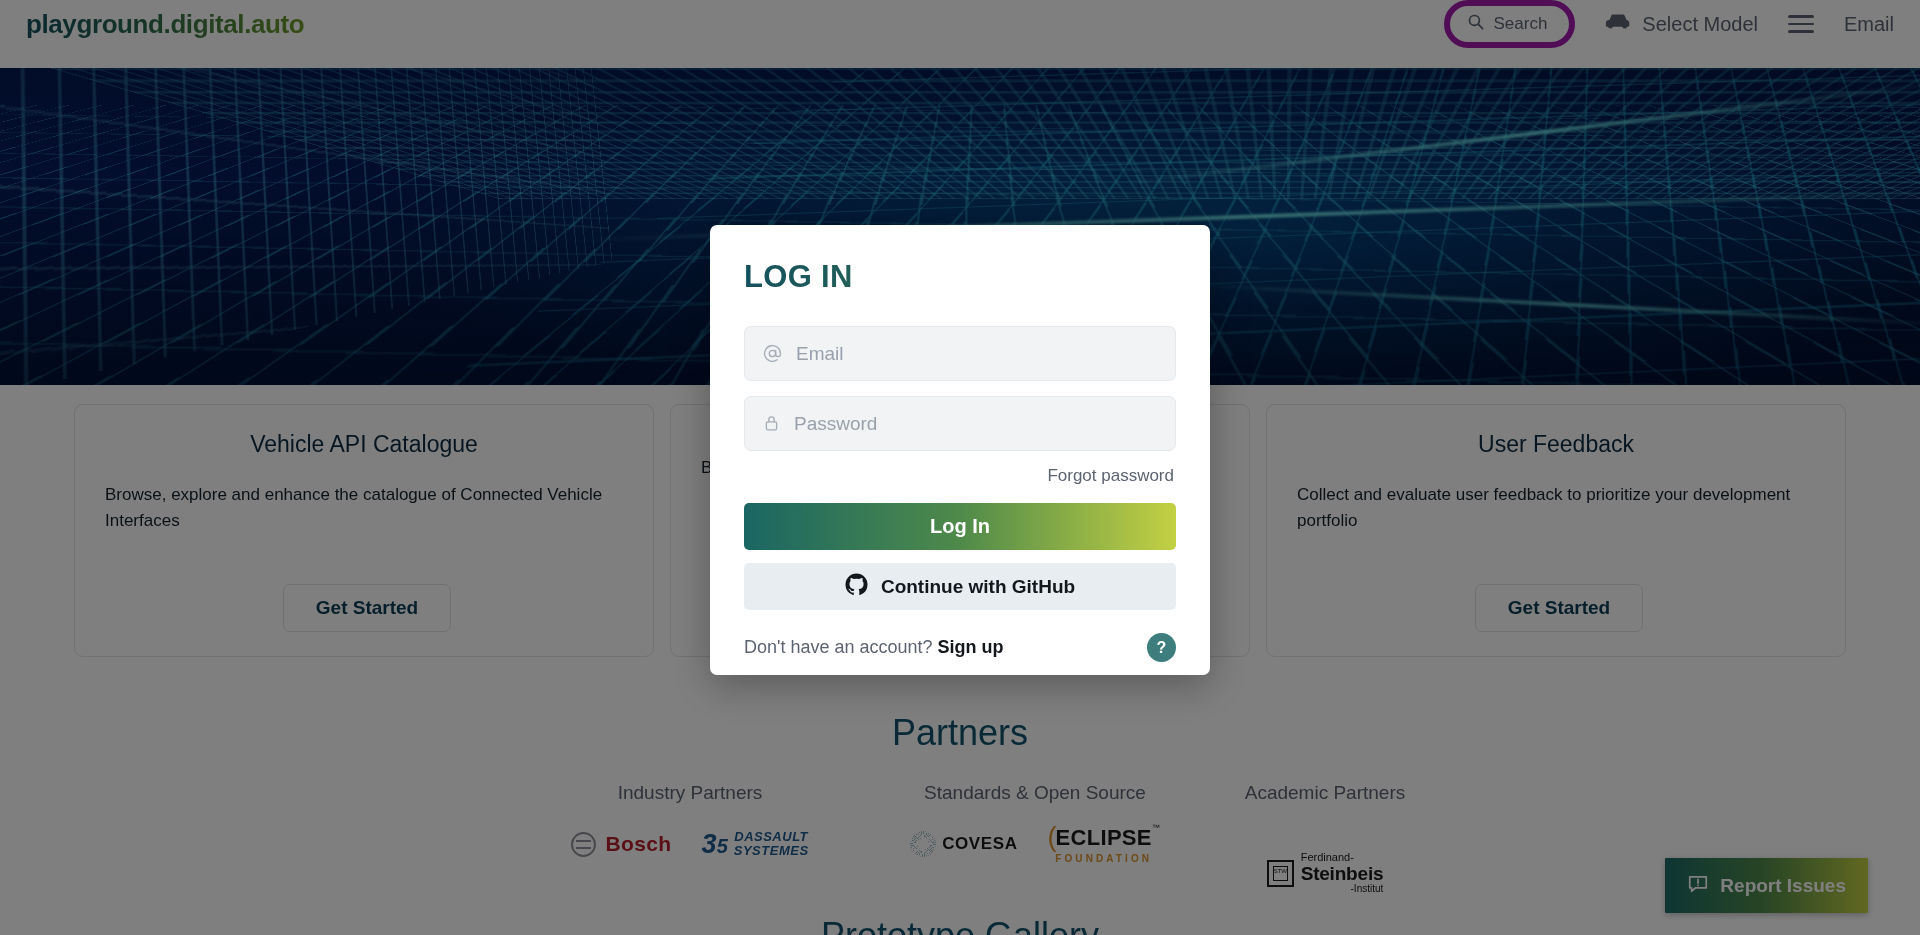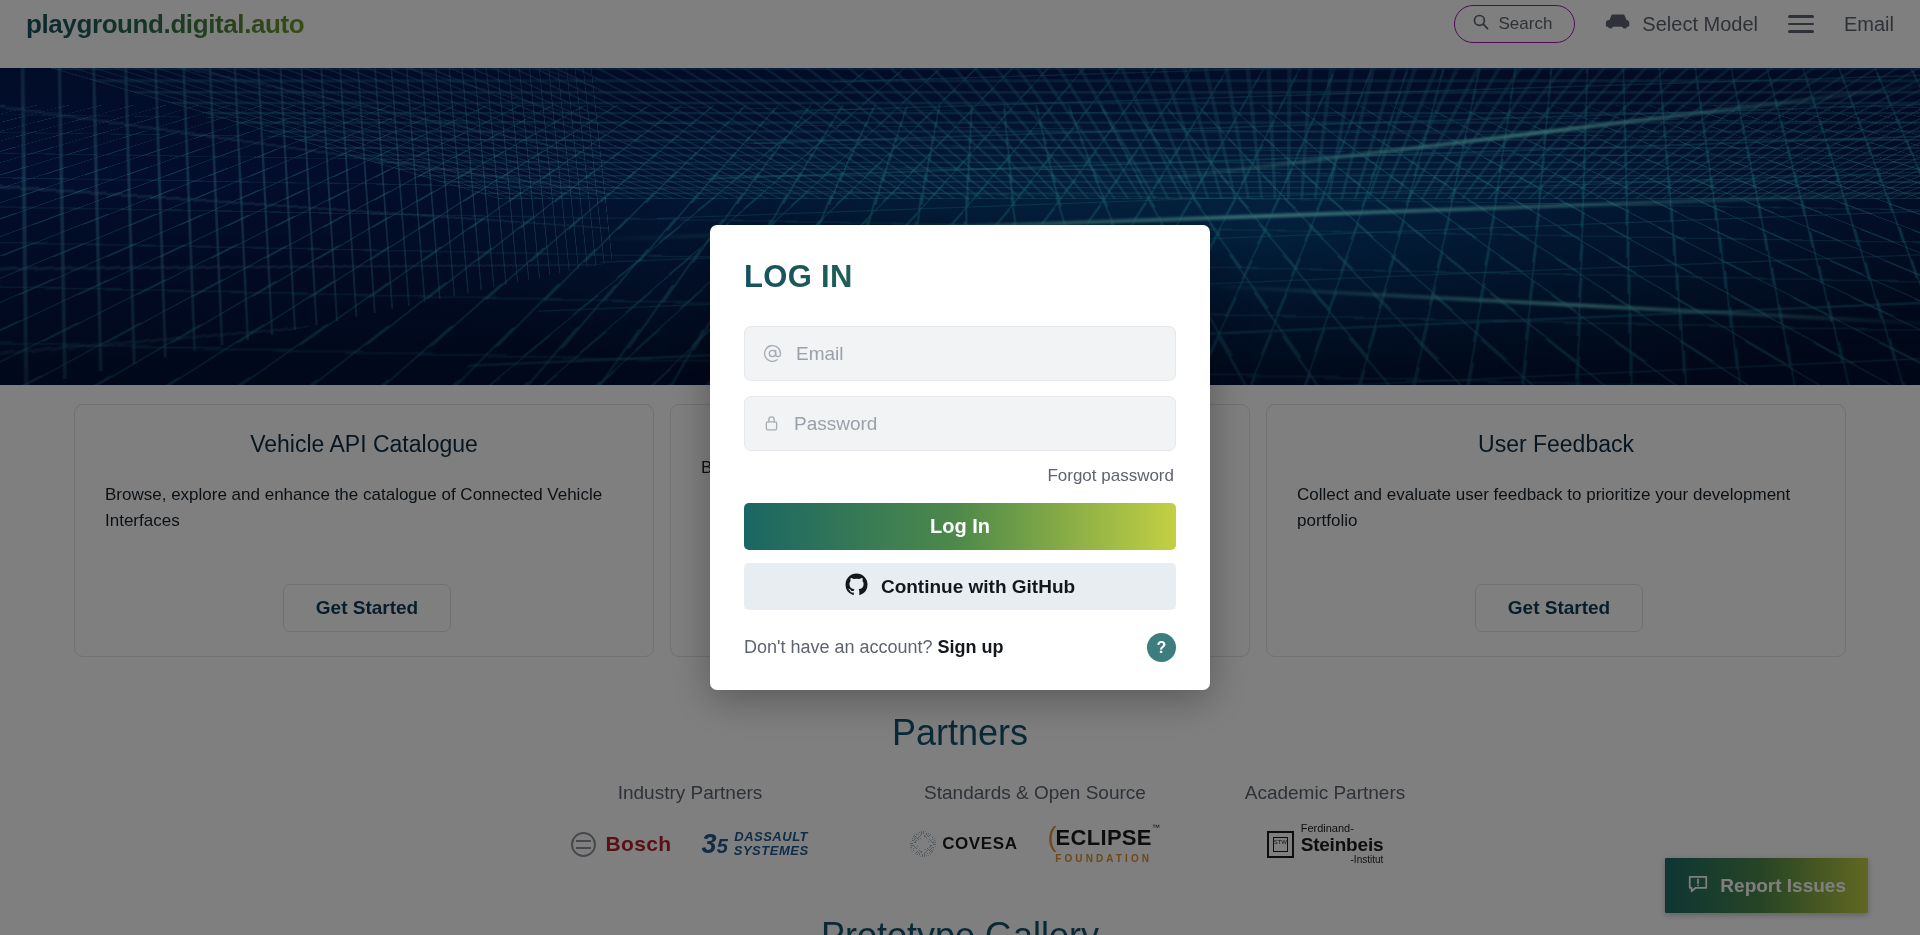--- a/index.html
+++ b/index.html
@@ -21,21 +21,21 @@
   #logo {
     font-size: 26px; font-weight: 700; letter-spacing: -0.4px;
     background: linear-gradient(90deg,#15505e 0%,#2d6b4d 45%,#6f9b28 100%);
     -webkit-background-clip: text; background-clip: text;
     -webkit-text-fill-color: transparent; color: #2d6b4d;
     white-space: nowrap;
   }
   #header-right { margin-left: auto; display: flex; align-items: center; gap: 30px; }
   #search-pill {
     display: flex; align-items: center; gap: 9px;
-    border: 1px solid #a21caf; border-radius: 999px;
+    border: 6px solid #a21caf; border-radius: 999px;
     padding: 7px 22px 7px 17px; color: #5d6470; font-size: 17px;
   }
   #search-pill svg { flex: none; }
   .nav-item {
     display: flex; align-items: center; gap: 11px;
     color: #5d6470; font-size: 20px; white-space: nowrap;
   }
   #hamburger { display: flex; flex-direction: column; gap: 5px; width: 26px; }
   #hamburger i { display: block; height: 2.6px; background: #5d6470; border-radius: 2px; }
   #login-link { color: #5d6470; font-size: 20px; }
@@ -114,21 +114,21 @@
   
   #partners-wrap { position: absolute; top: 712px; left: 0; width: 1920px; text-align: center; }
   #partners-title { font-size: 36px; color: #12536e; font-weight: 400; }
   #partner-cols {
     display: flex; justify-content: center; gap: 0; margin-top: 28px;
     padding-left: 40px;
   }
   .pcol { display: flex; flex-direction: column; align-items: center; }
   .pcol.industry { width: 400px; }
   .pcol.standards { width: 290px; }
-  .pcol.academic { width: 290px; }
+  .pcol.academic { width: 290px; gap: 29px; }
   .pcol-title { font-size: 19px; color: #5d6470; margin-bottom: 20px; }
   .plogos { display: flex; align-items: center; justify-content: center; gap: 30px; height: 40px; }
 
   .bosch { display: flex; align-items: center; gap: 9px; }
   .bosch-mark {
     width: 25px; height: 25px; border-radius: 50%;
     border: 2px solid #8c9196; position: relative;
   }
   .bosch-mark::before, .bosch-mark::after {
     content: ""; position: absolute; left: 3px; right: 3px; height: 2px; background: #8c9196;
@@ -183,21 +183,21 @@
     font-family: inherit; box-shadow: 0 2px 6px rgba(0,0,0,.25);
   }
 
   
   #overlay {
     position: absolute; inset: 0; background: rgba(0,0,0,.5); z-index: 10;
   }
   #modal {
     position: absolute; left: 710px; top: 225px; width: 500px;
     background: #ffffff; border-radius: 7px; z-index: 11;
-    padding: 34px 34px 28px; box-shadow: 0 10px 40px rgba(0,0,0,.3);
+    padding: 34px 34px 13px; box-shadow: 0 10px 40px rgba(0,0,0,.3);
   }
   #modal-title {
     font-size: 31px; font-weight: 700; letter-spacing: .3px; margin-bottom: 31px;
     background: linear-gradient(90deg,#14515f 0%,#2f6f4c 55%,#5f9330 100%);
     -webkit-background-clip: text; background-clip: text;
     -webkit-text-fill-color: transparent; color: #2f6f4c;
   }
   .field {
     display: flex; align-items: center; gap: 14px;
     background: #f1f3f5; border: 1px solid #e6e9ec; border-radius: 7px;

